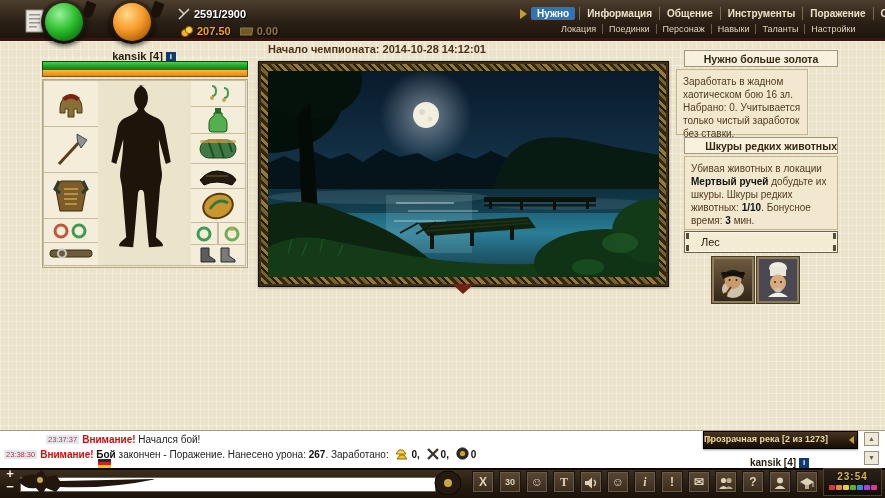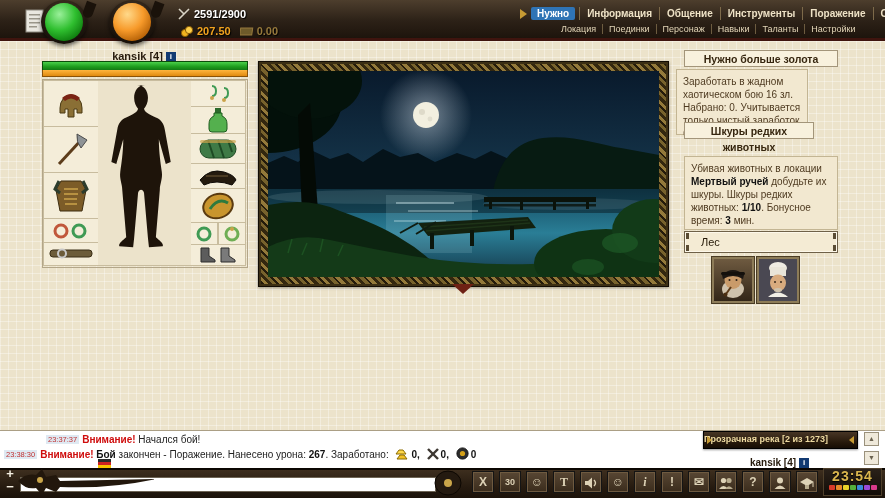--- a/index.html
+++ b/index.html
@@ -89,21 +89,21 @@
   .toolbar{background:linear-gradient(#3d2e1e,#261b10 60%,#1b120a);border-top:2px solid #0b0602;box-sizing:border-box;}
   .pm{color:#f5f0e2;font-weight:bold;font-size:13px;line-height:11px;cursor:pointer;text-align:center;}
   .chatinput{background:#fff;border:1px solid #6d6msg454;border:1px solid #6d6454;box-sizing:border-box;}
   .tbbtn{position:absolute;width:22px;height:22px;background:linear-gradient(#584734,#3a2c1c);
     border:1px solid #141414;box-shadow:inset 0 0 0 1px #6e5a40;color:#ddd2b6;
     font-size:12px;font-weight:bold;text-align:center;line-height:20px;cursor:pointer;box-sizing:border-box;}
   .tbbtn.small{font-size:9px;}
   .tbbtn svg{vertical-align:middle;}
   .clockbox{background:linear-gradient(#2a2119,#120c07);border:1px solid #4e3f2a;
     text-align:center;cursor:pointer;box-sizing:border-box;}
-  .clocktxt{color:#d9b54e;font-size:14px;font-weight:bold;line-height:15px;text-shadow:0 1px 1px #000;letter-spacing:1px;}
+  .clocktxt{color:#d9b54e;font-size:10px;font-weight:bold;line-height:15px;text-shadow:0 1px 1px #000;letter-spacing:1px;}
   .logostrip{display:flex;justify-content:center;gap:1px;margin-top:1px;}
   .logostrip i{width:6px;height:5px;display:block;border-radius:1px;}
 </style>
 </head>
 <body>
 
 <div class="stage">
 
   <div class="abs topbar"></div>
 
@@ -255,20 +255,21 @@
         </svg>
     </div>
 
     <div class="slot sil" style="left:55px;top:0;width:93px;height:186px;border-left:none;border-right:none;">
       <svg width="92" height="184" viewBox="0 0 92 186">
         <path fill="#1e140a" d="M46,4 c-7,0 -11,6 -11,13 c0,5 2,9 4,11 c-1,4 -6,6 -12,9 c-5,2 -8,6 -9,12 l-6,33 5,2 7,-25 c0,14 -2,25 -3,33 c-1,7 2,12 2,18 l4,48 c-3,3 -8,6 -7,9 l14,1 1,-9 4,-46 c1,-4 5,-4 6,0 l4,46 1,9 14,-1 c1,-3 -4,-6 -7,-9 l4,-48 c0,-6 3,-11 2,-18 c-1,-8 -3,-19 -3,-33 l7,25 5,-2 -6,-33 c-1,-6 -4,-10 -9,-12 c-6,-3 -11,-5 -12,-9 c2,-2 4,-6 4,-11 c0,-7 -4,-13 -11,-13 z"></path>
       </svg>
     </div>
   </div>
 
+  <div class="abs champ" style="left:268px;top:43px;">Начало чемпионата: 2014-10-28 14:12:01</div>
 
   <div class="abs frame" style="left:258px;top:61px;width:411px;height:226px;">
     <svg width="391" height="206" viewBox="0 0 391 206">
       <defs>
         <linearGradient id="sky" x1="0" y1="0" x2="0" y2="1">
             <stop offset="0" stop-color="#091a2c"></stop>
             <stop offset="1" stop-color="#17394f"></stop>
           </linearGradient>
         <linearGradient id="water" x1="0" y1="0" x2="0" y2="1">
             <stop offset="0" stop-color="#14485e"></stop>
@@ -317,21 +318,21 @@
       <ellipse cx="386" cy="160" rx="42" ry="32" fill="#123a18"></ellipse>
       <ellipse cx="352" cy="172" rx="18" ry="10" fill="#1e5a26" opacity=".7"></ellipse>
       <ellipse cx="320" cy="196" rx="16" ry="8" fill="#1e5a26" opacity=".6"></ellipse>
     </svg>
   </div>
   <div class="abs frame-orn" style="left:452px;top:284px;"></div>
 
   <div class="abs qhead" style="left:684px;top:50px;width:154px;height:17px;">Нужно больше золота</div>
   <div class="abs qbody" style="left:676px;top:69px;width:132px;height:66px;">Заработать в жадном хаотическом бою 16 зл. Набрано: 0. Учитывается только чистый заработок без ставки.</div>
 
-  <div class="abs qhead" style="left:684px;top:122px;width:130px;height:17px;">Шкуры редких животных</div>
+  <div class="abs qhead" style="left:684px;top:137px;width:154px;height:17px;text-align:right;">Шкуры редких животных</div>
   <div class="abs qbody" style="left:684px;top:156px;width:154px;height:74px;">
     <span>Убивая животных в локации </span><span class="b">Мертвый ручей</span><span> добудьте их шкуры. Шкуры редких животных: </span><span class="b">1/10</span><span>. Бонусное время: </span><span class="b">3</span><span> мин.</span>
   </div>
 
   <div class="abs lesbox" style="left:684px;top:231px;width:154px;height:22px;">
     <span>Лес</span>
     <i class="nail" style="left:1px;top:1px;"></i><i class="nail" style="right:1px;top:1px;"></i>
     <i class="nail" style="left:1px;bottom:1px;"></i><i class="nail" style="right:1px;bottom:1px;"></i>
   </div>
 

